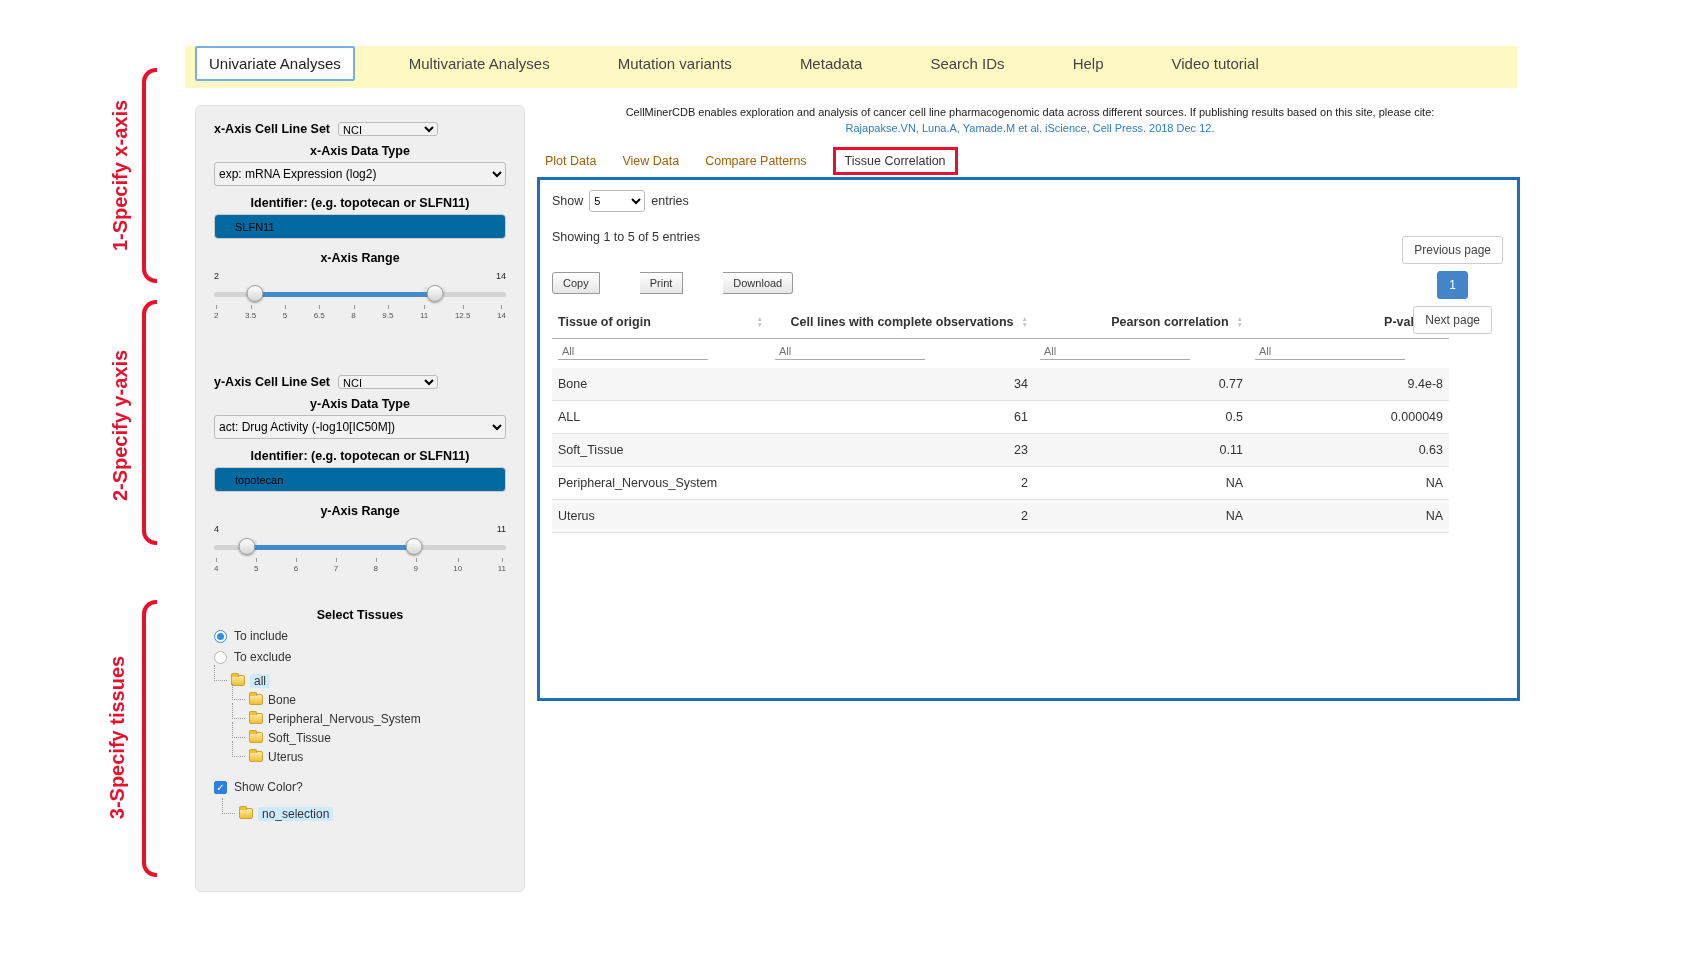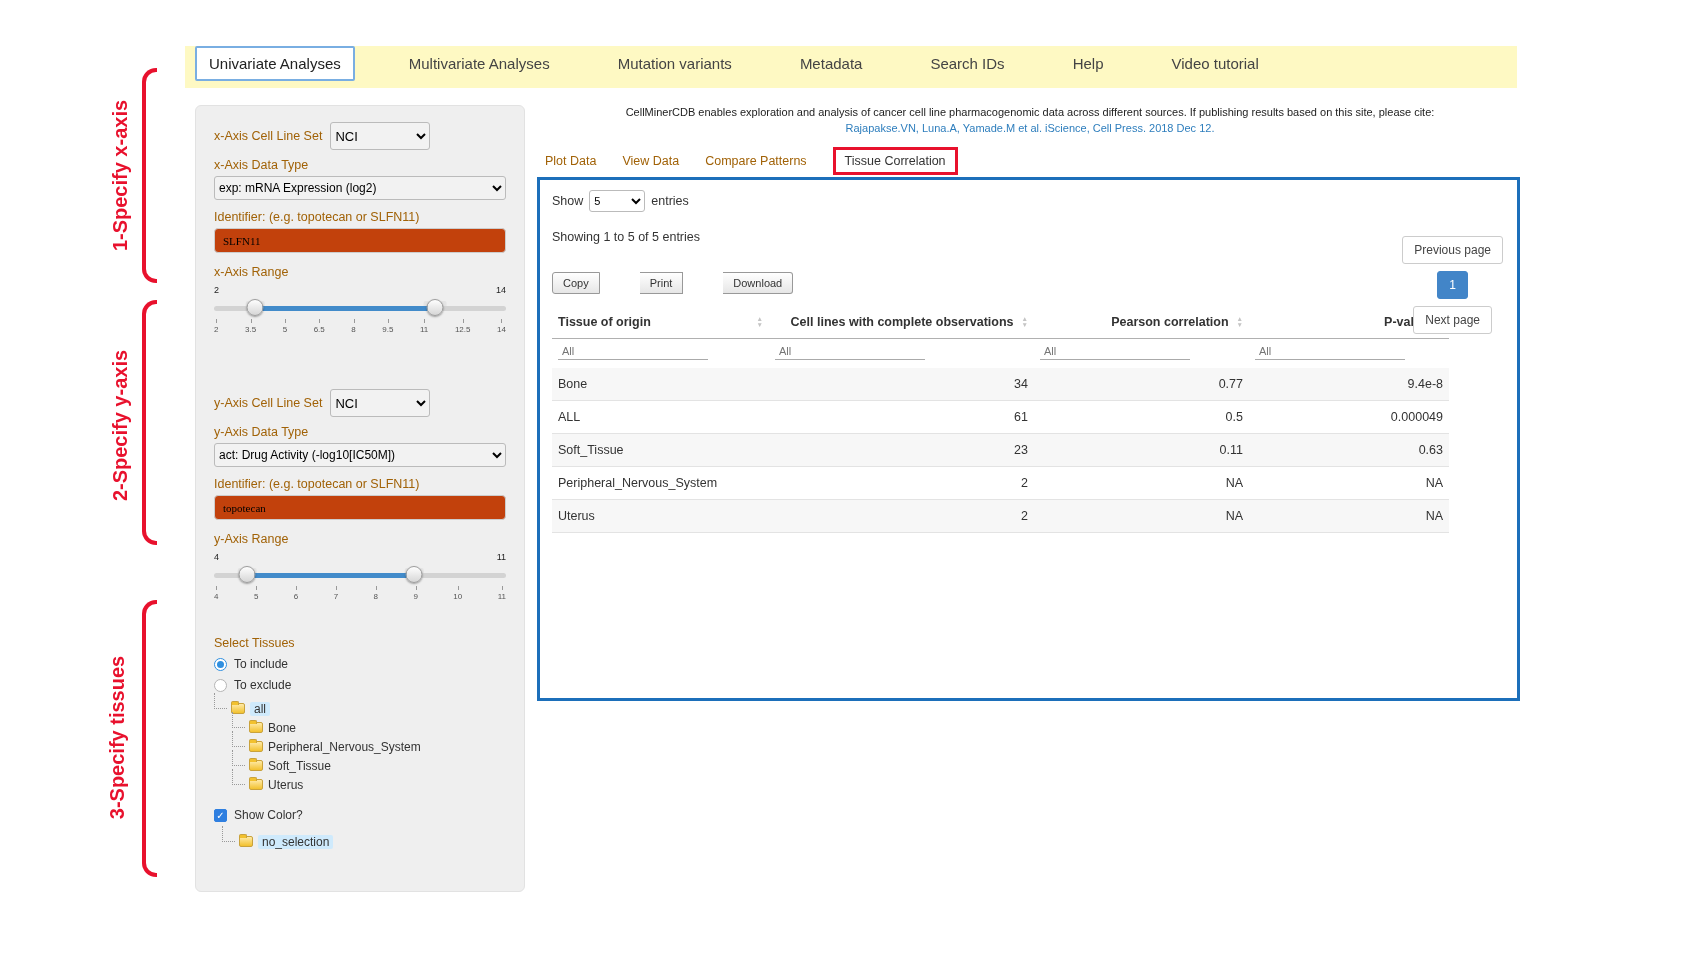--- a/index.html
+++ b/index.html
@@ -16,25 +16,25 @@
   
   .navbar { position:absolute; left:185px; top:46px; width:1332px; height:42px;
     background:#fef9c3; display:flex; align-items:flex-start;gap:40px; }
   .nav-tab { padding:9px 14px; font-size:15px; color:#444; cursor:pointer; white-space:nowrap; }
   .nav-tab.active { background:#fff; border:2px solid #79aee2; border-radius:2px; margin-left:10px; padding:7px 12px; color:#222; }
 
   
   .sidebar { position:absolute; left:195px; top:105px; width:330px; height:787px;
     background:#efefef; border:1px solid #e2e2e2; border-radius:6px; padding:16px 18px; font-size:12px; }
   .inline-row { display:flex; align-items:center; gap:8px; margin-bottom:8px; }
-  .lbl { font-weight:normal; font-size:12.5px; color:#a16207; display:block; margin-bottom:4px; }
-  select.sel-small { width:100px; height:28px; font-size:13px; background:#f2f2f2; border:1px solid #bbb; border-radius:3px; }
+  .lbl { font-weight:bold; font-size:12.5px; color:#000000; display:block; margin-bottom:4px;text-align:center; }
+  select.sel-small { width:100px; height:14px; font-size:11px; background:#f2f2f2; border:1px solid #bbb; border-radius:3px; }
   select.sel-full { width:100%; height:24px; font-size:12px; background:#f2f2f2; border:1px solid #bbb; border-radius:3px; margin-bottom:10px; }
   input.txt { width:100%; height:25px; font-size:11px; border:1px solid #ccc; border-radius:4px;
-    padding:0 8px; background:#c2410c; margin-bottom:12px;font-family:Liberation Serif, serif; }
+    padding:0 20px; background:#0369a1; margin-bottom:12px; }
 
   
   .slider { position:relative; height:60px; margin-top:6px; }
   .sl-edge { position:absolute; top:0; font-size:9px; color:#222; }
   .sl-edge.min { left:0; } .sl-edge.max { right:0; }
   .sl-val { position:absolute; top:16px; font-size:9px; color:#222; transform:translateX(-50%);
     background:#e4e4e4; padding:0 3px; border-radius:2px; }
   .sl-track { position:absolute; top:21px; left:0; right:0; height:5px; background:#d3d3d3; border-radius:3px; }
   .sl-fill  { position:absolute; top:21px; height:5px; background:#428bca; }
   .sl-handle { position:absolute; top:14px; width:17px; height:17px; border-radius:50%;

